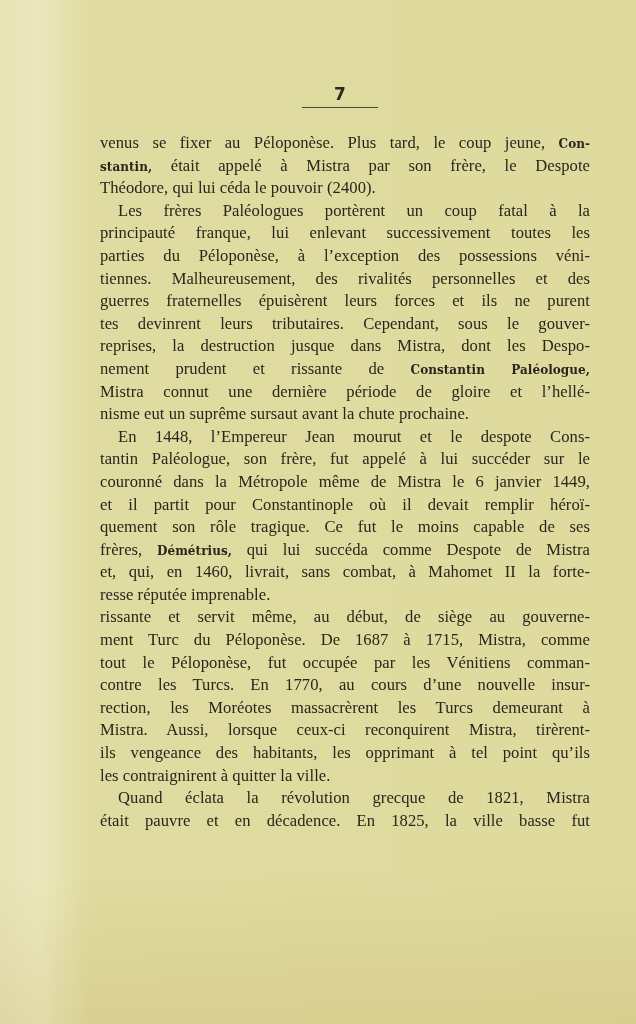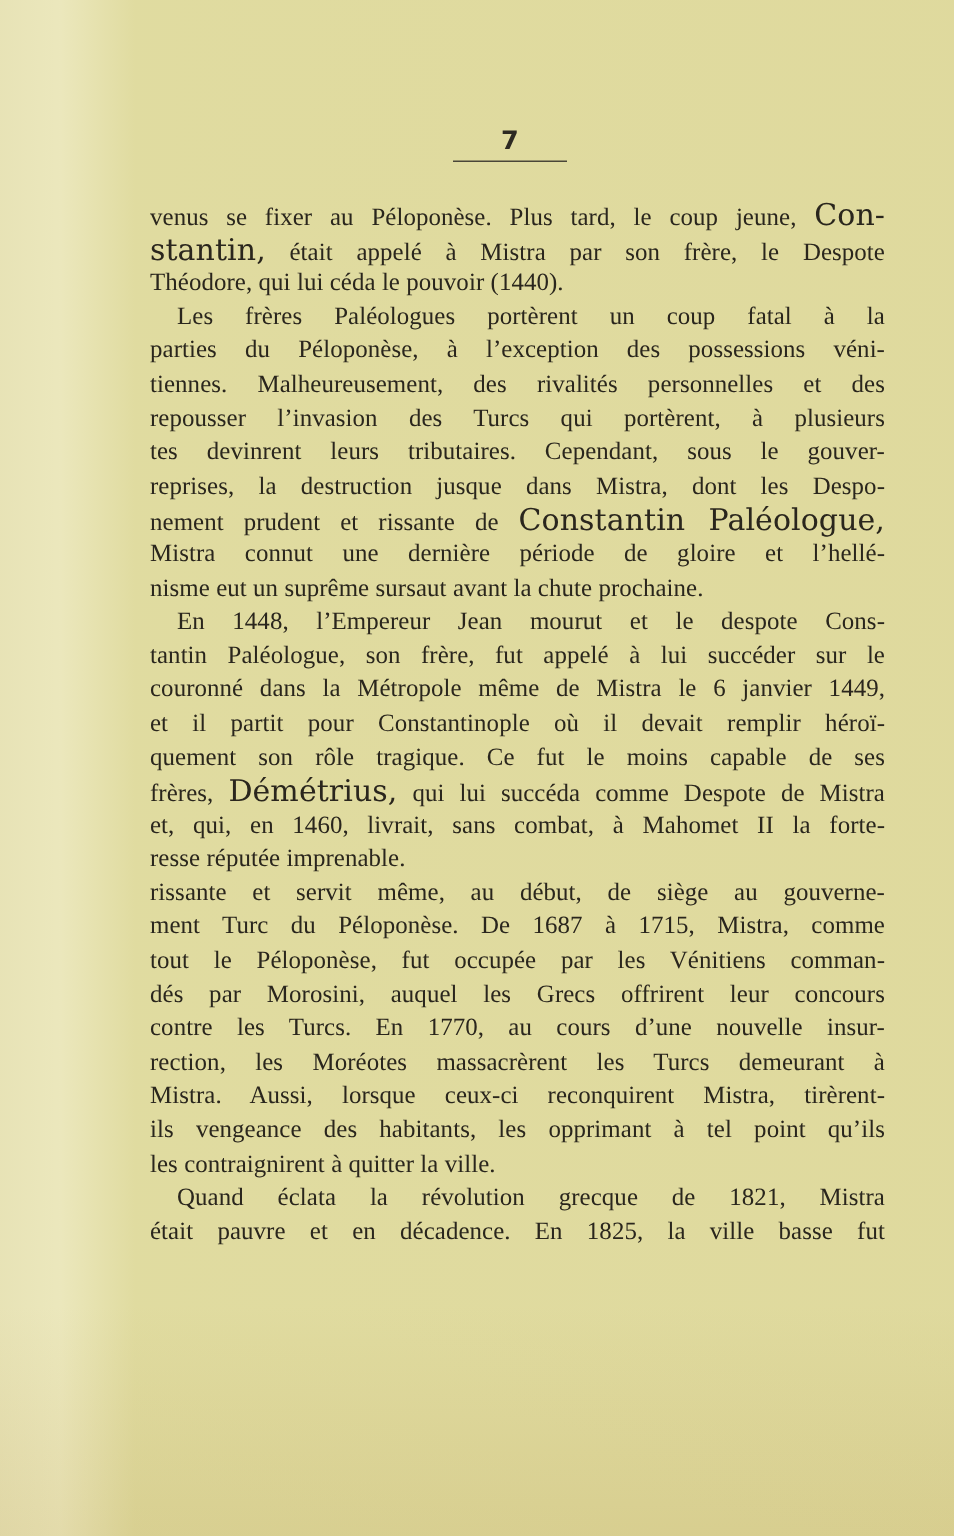--- a/index.html
+++ b/index.html
@@ -27,55 +27,55 @@
     position: absolute; left: 100px; top: 132px; width: 490px;
   }
   .line {
     height: 22.6px; line-height: 22.6px; font-size: 16.6px;
     white-space: nowrap; text-align: justify; text-align-last: justify;
     font-family: "Liberation Serif", "DejaVu Serif", serif;
     letter-spacing: 0.05px;
   }
   .line.indent { padding-left: 18px; }
   .line.last { text-align-last: left; }
-  .b { font-family: "DejaVu Serif", serif; font-weight: normal; font-size: 20px; }
+  .b { font-family: "DejaVu Serif", serif; font-weight: bold; font-size: 12px; }
 </style>
 </head>
 <body>
 
 <div>
   <div class="page-number">7</div>
   <div class="page-rule"></div>
 </div>
 
 <div class="text-block" id="text-block">
     <div class="line"><span>venus se fixer au Péloponèse. Plus tard, le coup jeune, </span><span class="b">Con-</span></div>
     <div class="line"><span class="b">stantin,</span><span> était appelé à Mistra par son frère, le Despote</span></div>
-    <div class="line last"><span>Théodore, qui lui céda le pouvoir (1440).</span></div>
+    <div class="line last"><span>Théodore, qui lui céda le pouvoir (2400).</span></div>
     <div class="line indent"><span>Les frères Paléologues portèrent un coup fatal à la</span></div>
+    <div class="line"><span>principauté franque, lui enlevant successivement toutes les</span></div>
     <div class="line"><span>parties du Péloponèse, à l’exception des possessions véni-</span></div>
     <div class="line"><span>tiennes. Malheureusement, des rivalités personnelles et des</span></div>
-    <div class="line"><span>repousser l’invasion des Turcs qui portèrent, à plusieurs</span></div>
+    <div class="line"><span>guerres fraternelles épuisèrent leurs forces et ils ne purent</span></div>
     <div class="line"><span>tes devinrent leurs tributaires. Cependant, sous le gouver-</span></div>
     <div class="line"><span>reprises, la destruction jusque dans Mistra, dont les Despo-</span></div>
     <div class="line"><span>nement prudent et rissante de </span><span class="b">Constantin Paléologue,</span></div>
     <div class="line"><span>Mistra connut une dernière période de gloire et l’hellé-</span></div>
     <div class="line last"><span>nisme eut un suprême sursaut avant la chute prochaine.</span></div>
     <div class="line indent"><span>En 1448, l’Empereur Jean mourut et le despote Cons-</span></div>
     <div class="line"><span>tantin Paléologue, son frère, fut appelé à lui succéder sur le</span></div>
     <div class="line"><span>couronné dans la Métropole même de Mistra le 6 janvier 1449,</span></div>
     <div class="line"><span>et il partit pour Constantinople où il devait remplir héroï-</span></div>
     <div class="line"><span>quement son rôle tragique. Ce fut le moins capable de ses</span></div>
     <div class="line"><span>frères, </span><span class="b">Démétrius,</span><span> qui lui succéda comme Despote de Mistra</span></div>
     <div class="line"><span>et, qui, en 1460, livrait, sans combat, à Mahomet II la forte-</span></div>
     <div class="line last"><span>resse réputée imprenable.</span></div>
     <div class="line"><span>rissante et servit même, au début, de siège au gouverne-</span></div>
     <div class="line"><span>ment Turc du Péloponèse. De 1687 à 1715, Mistra, comme</span></div>
     <div class="line"><span>tout le Péloponèse, fut occupée par les Vénitiens comman-</span></div>
-    <div class="line"><span>dés par Morosini, auquel les Grecs offrirent leur concours</span></div>
     <div class="line"><span>contre les Turcs. En 1770, au cours d’une nouvelle insur-</span></div>
     <div class="line"><span>rection, les Moréotes massacrèrent les Turcs demeurant à</span></div>
     <div class="line"><span>Mistra. Aussi, lorsque ceux-ci reconquirent Mistra, tirèrent-</span></div>
     <div class="line"><span>ils vengeance des habitants, les opprimant à tel point qu’ils</span></div>
     <div class="line last"><span>les contraignirent à quitter la ville.</span></div>
     <div class="line indent"><span>Quand éclata la révolution grecque de 1821, Mistra</span></div>
     <div class="line"><span>était pauvre et en décadence. En 1825, la ville basse fut</span></div>
   </div>
 
 </body></html>

